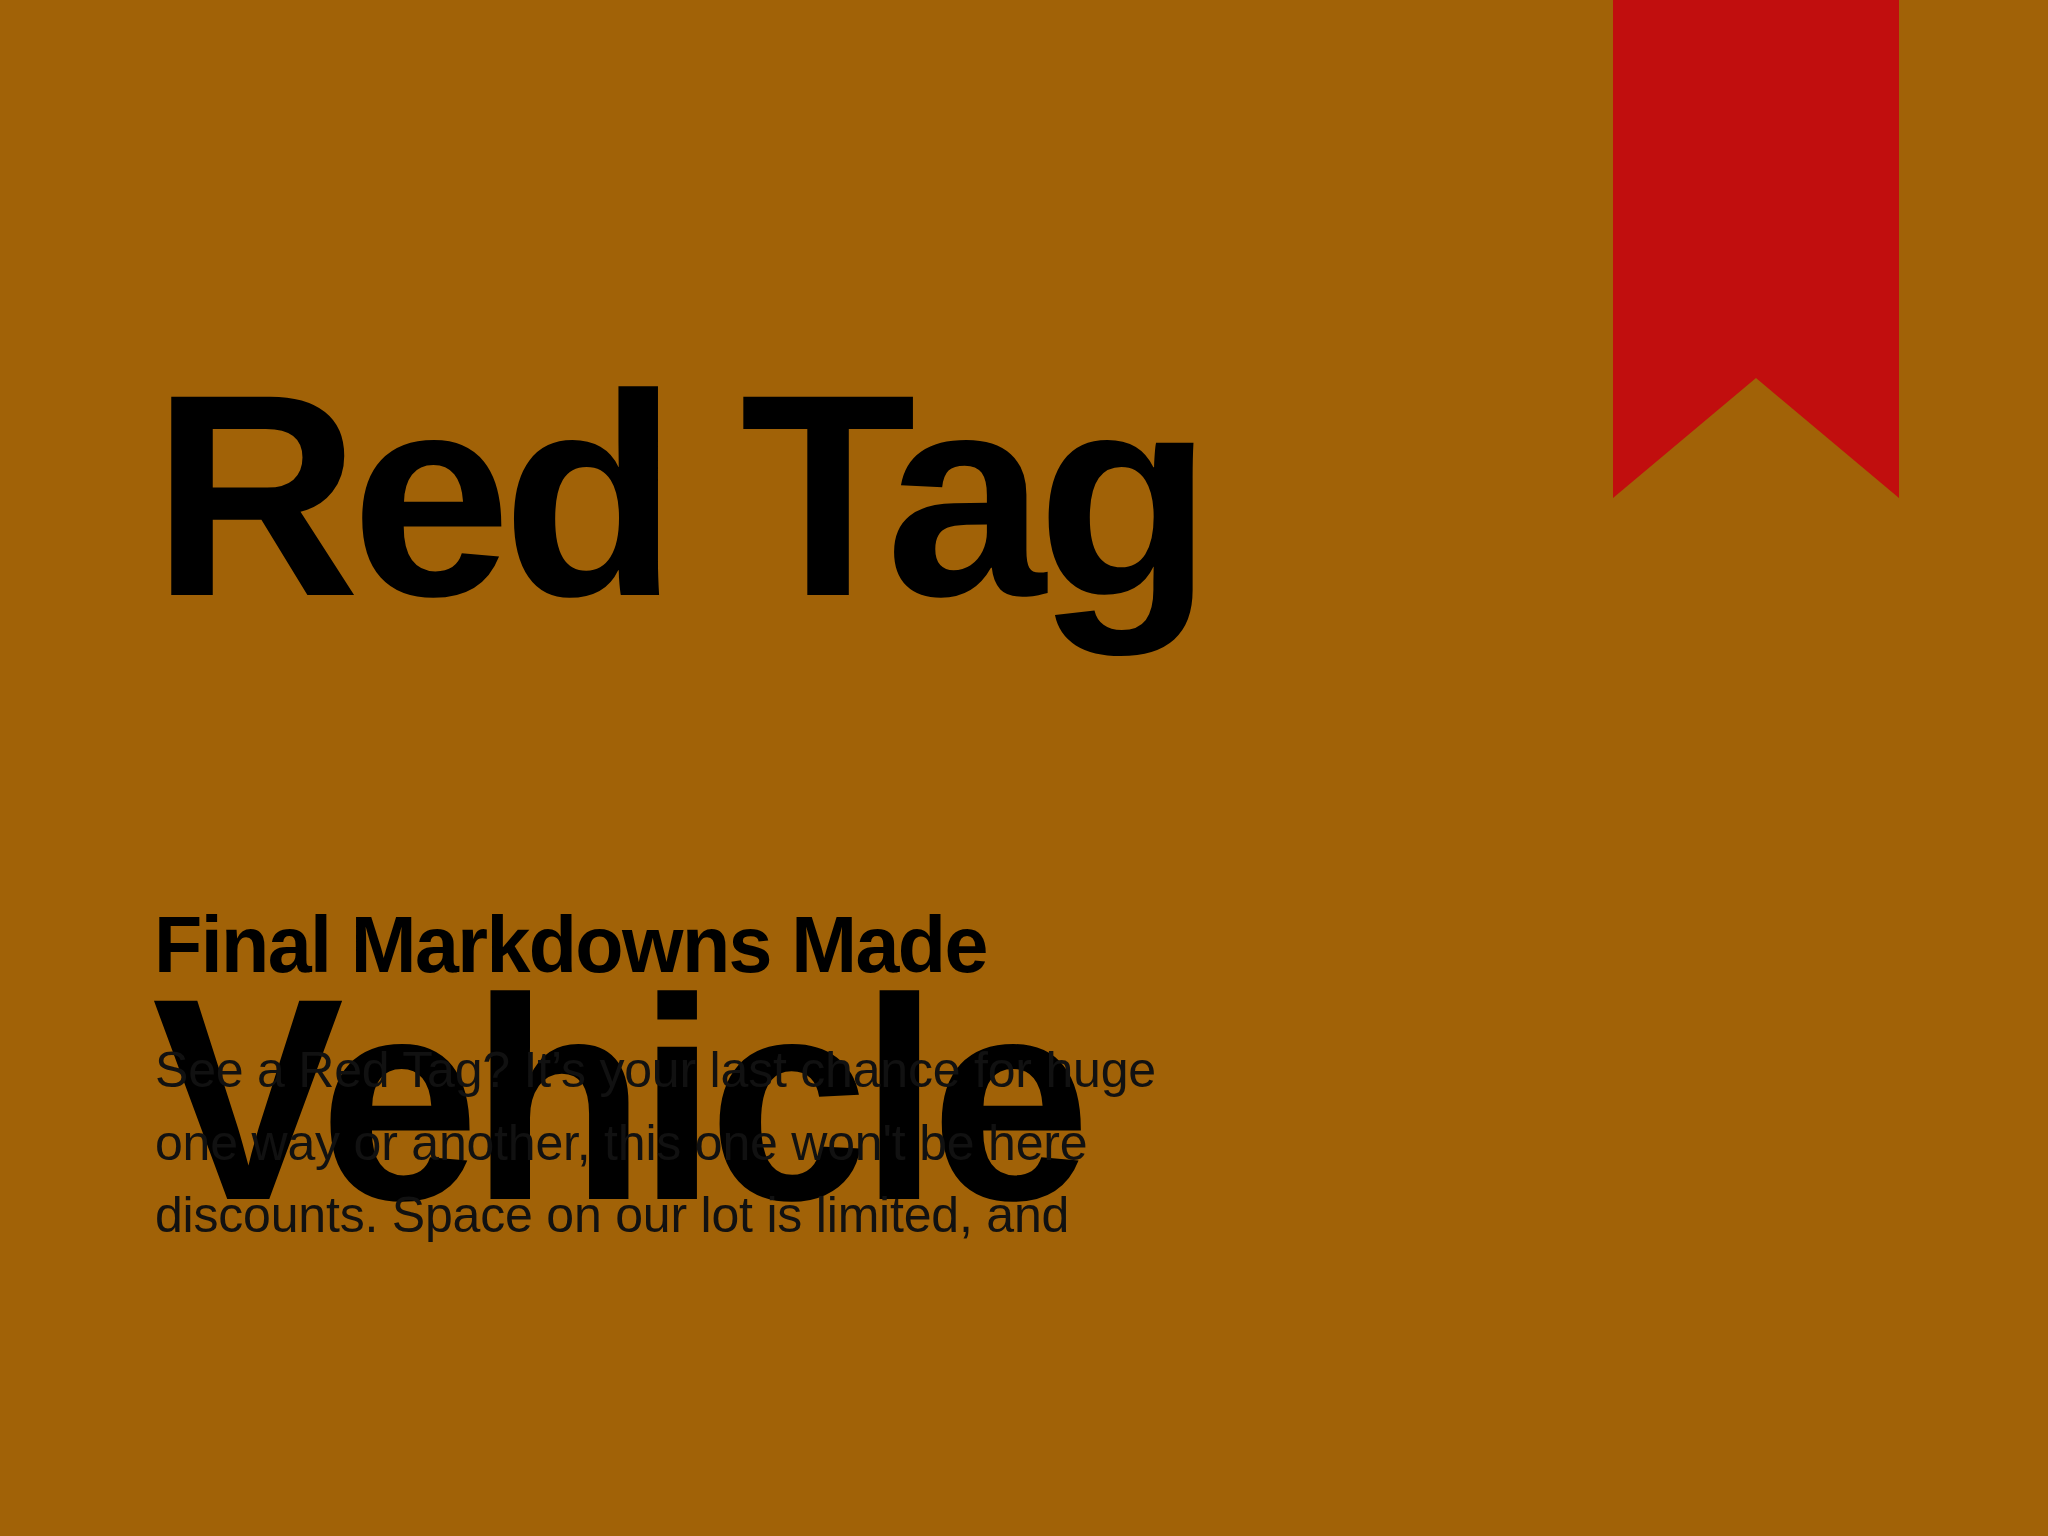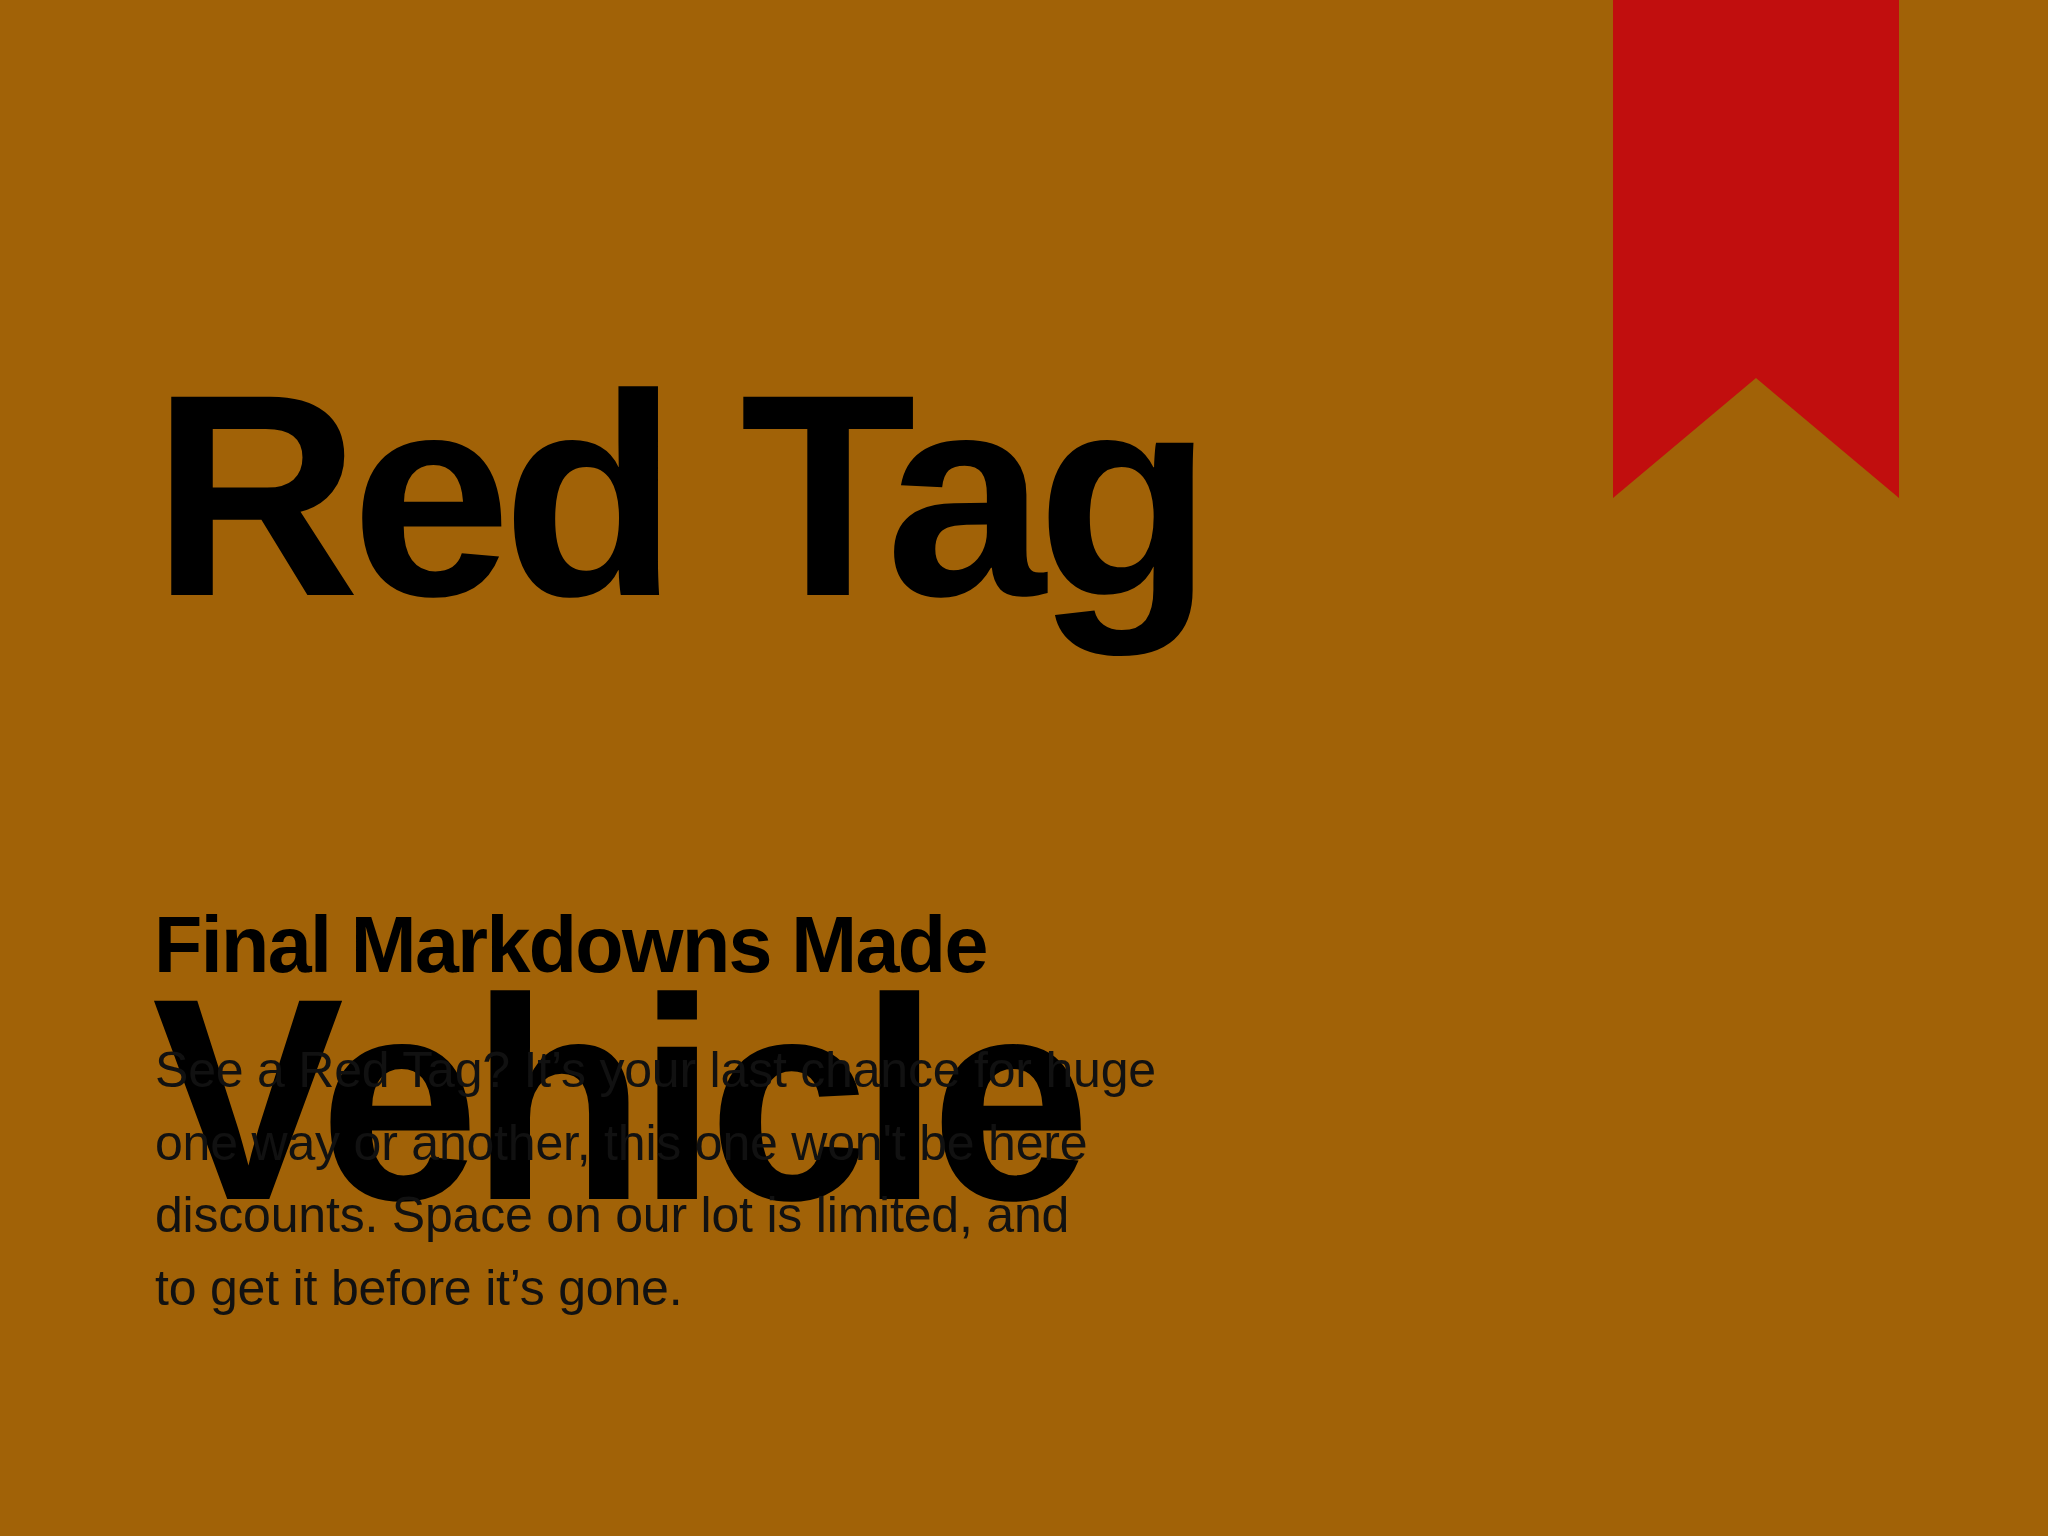--- a/index.html
+++ b/index.html
@@ -108,16 +108,15 @@
     <span class="headline-line">Red Tag</span>
     <span class="headline-line">Vehicle</span>
   </h1>
 
   <h2 class="subheadline">Final Markdowns Made</h2>
 
   <p class="bodycopy">
     <span class="bodycopy-line">See a Red Tag? It’s your last chance for huge</span>
     <span class="bodycopy-line">one way or another, this one won't be here</span>
     <span class="bodycopy-line">discounts. Space on our lot is limited, and</span>
-    <span class="bodycopy-line">to get it before it’s gone.</span>
   </p>
 
 </div>
 
 </body></html>

